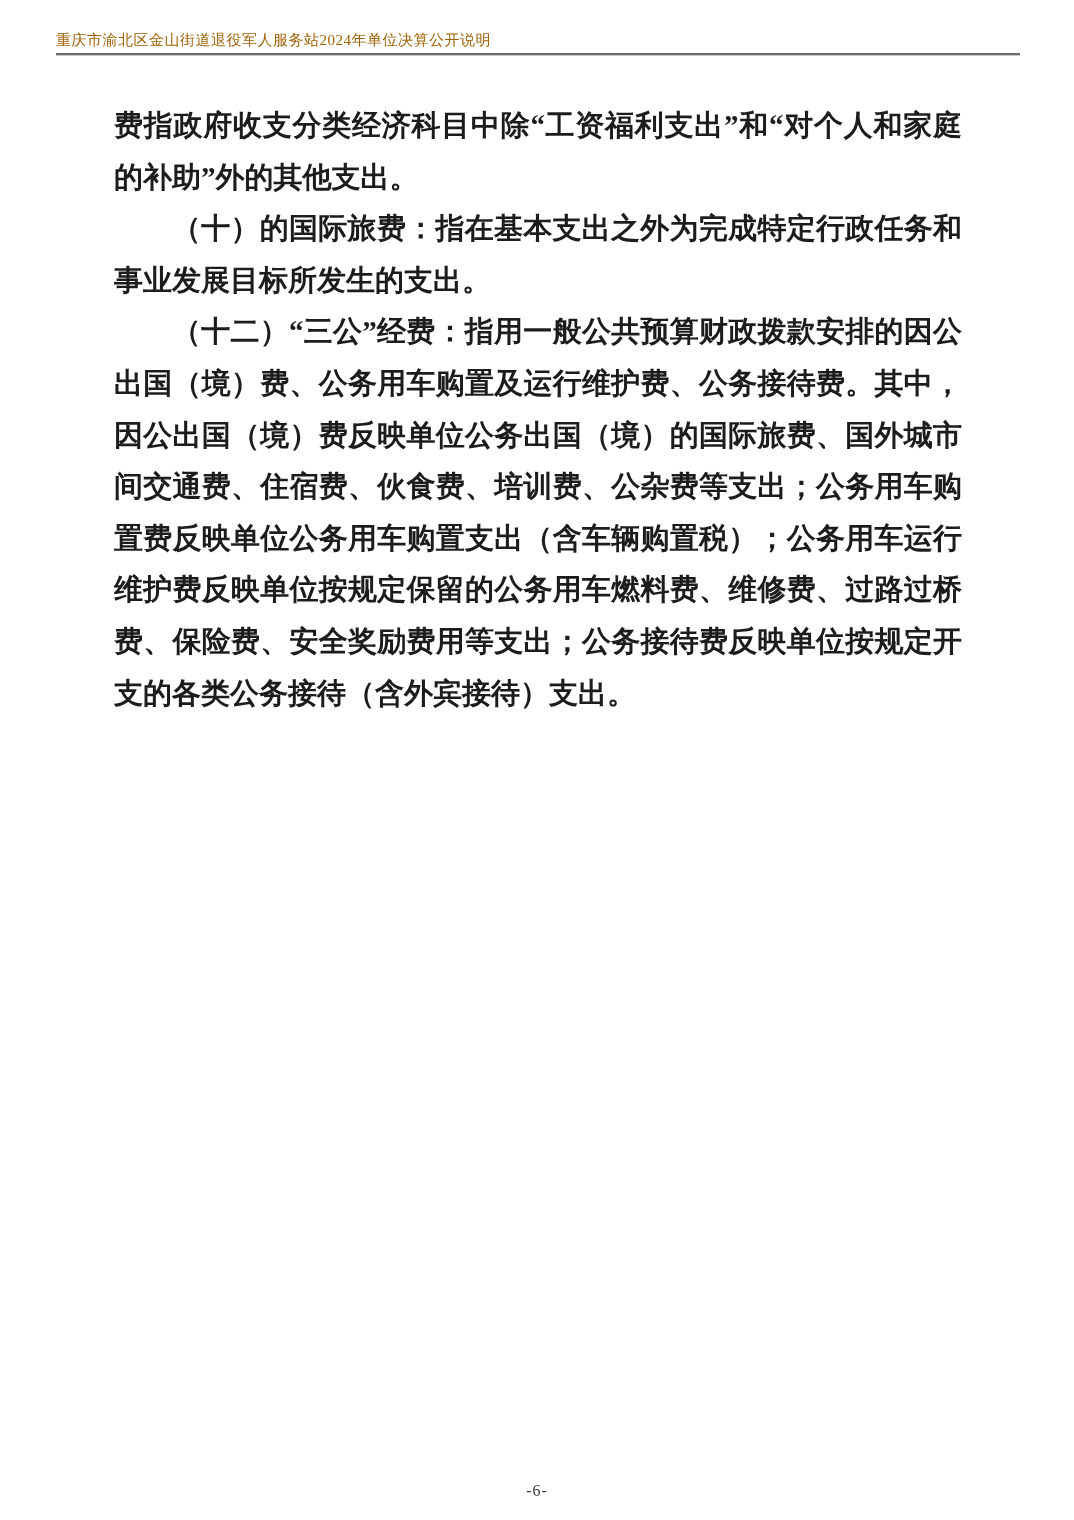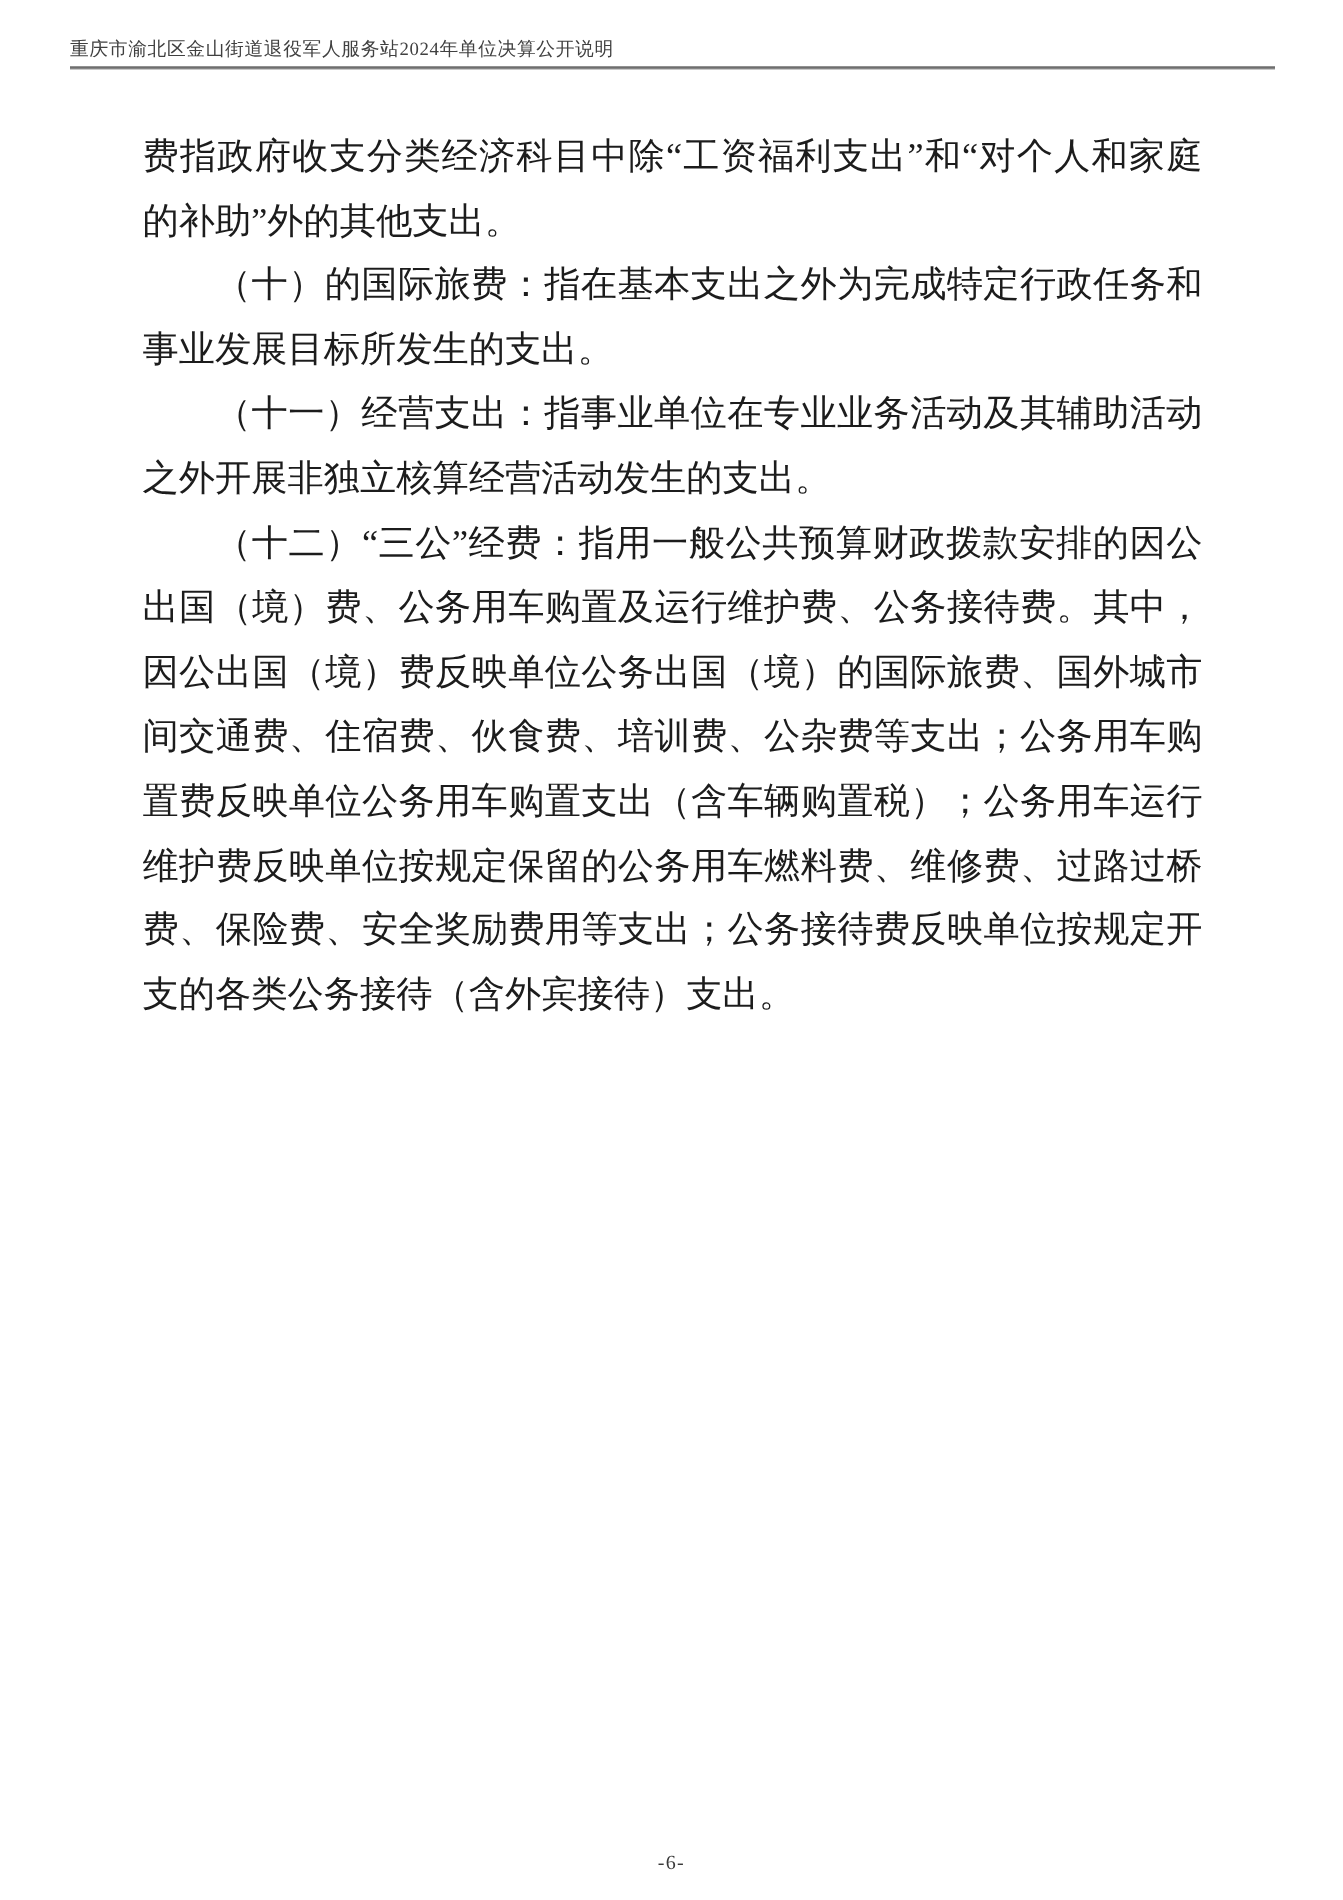--- a/index.html
+++ b/index.html
@@ -17,21 +17,21 @@
     color: #1f1f1f;
   }
   .page-header {
     position: absolute;
     top: 30px;
     left: 56px;
     right: 54px;
   }
   .header-title {
     font-size: 15px;
-    color: #404040;
+    color: #a16207;
     letter-spacing: 0.5px;
     line-height: 20px;
     white-space: nowrap;
   }
   .header-rule {
     margin-top: 3px;
     height: 2px;
     background: #6e6e6e;
     border-bottom: 1px solid #c9c9c9;
   }
@@ -42,20 +42,21 @@
     width: 848px;
     font-size: 29px;
     line-height: 51.6px;
     text-align: justify;
     color: #1c1c1c;
   }
   .para {
     margin: 0;
     padding: 0;
     text-indent: 2em;
+    font-weight: bold;
   }
   .para.no-indent {
     text-indent: 0;
   }
   .page-footer {
     position: absolute;
     left: 0;
     right: 0;
     bottom: 20px;
     text-align: center;
@@ -72,21 +73,20 @@
 <div class="page">
 
   <header class="page-header">
     <div class="header-title">重庆市渝北区金山街道退役军人服务站2024年单位决算公开说明</div>
     <div class="header-rule"></div>
   </header>
 
   <main class="doc-body">
     <p class="para no-indent">费指政府收支分类经济科目中除“工资福利支出”和“对个人和家庭的补助”外的其他支出。</p>
     <p class="para">（十）的国际旅费：指在基本支出之外为完成特定行政任务和事业发展目标所发生的支出。</p>
-    <p class="para">（十一）经营支出：指事业单位在专业业务活动及其辅助活动之外开展非独立核算经营活动发生的支出。</p>
     <p class="para">（十二）“三公”经费：指用一般公共预算财政拨款安排的因公出国（境）费、公务用车购置及运行维护费、公务接待费。其中，因公出国（境）费反映单位公务出国（境）的国际旅费、国外城市间交通费、住宿费、伙食费、培训费、公杂费等支出；公务用车购置费反映单位公务用车购置支出（含车辆购置税）；公务用车运行维护费反映单位按规定保留的公务用车燃料费、维修费、过路过桥费、保险费、安全奖励费用等支出；公务接待费反映单位按规定开支的各类公务接待（含外宾接待）支出。</p>
   </main>
 
   <footer class="page-footer">
     <span class="page-number">-6-</span>
   </footer>
 
 </div>
 
 </body></html>

